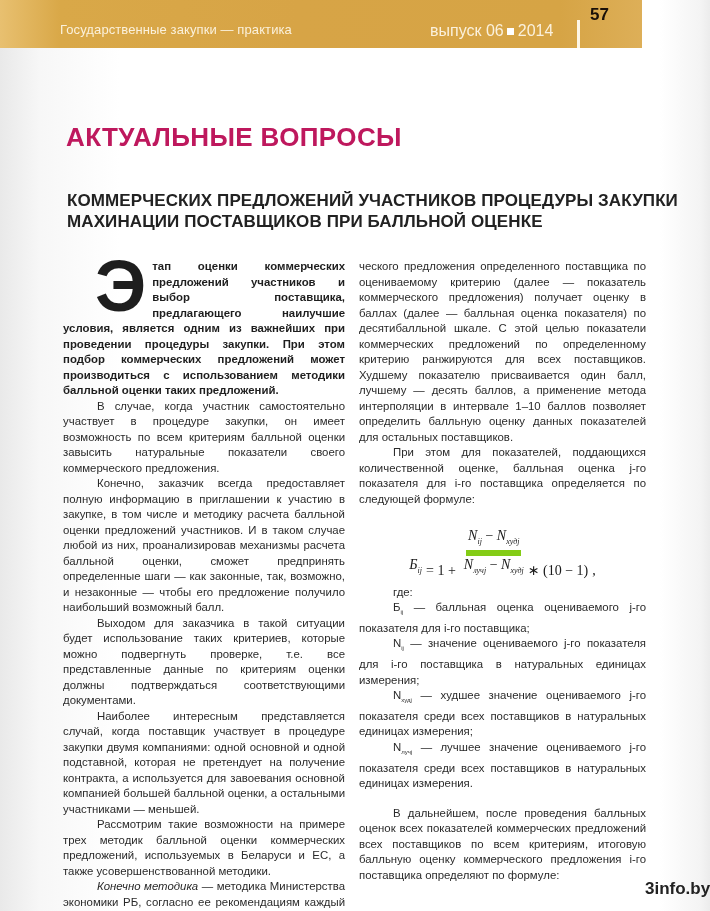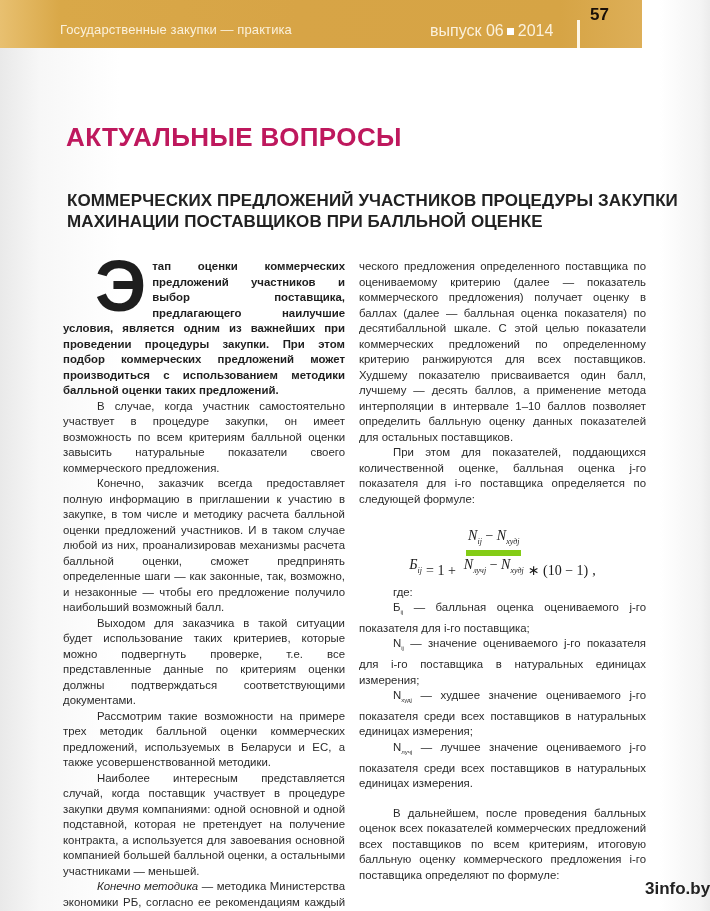--- a/index.html
+++ b/index.html
@@ -83,22 +83,22 @@
 <div class="subtitle">
   <div>КОММЕРЧЕСКИХ ПРЕДЛОЖЕНИЙ УЧАСТНИКОВ ПРОЦЕДУРЫ ЗАКУПКИ</div>
   <div>МАХИНАЦИИ ПОСТАВЩИКОВ ПРИ БАЛЛЬНОЙ ОЦЕНКЕ</div>
 </div>
 
 <div class="col left">
   <p class="lead noindent"><span class="dropcap">Э</span><span>тап оценки коммерческих предложений участников и выбор поставщика, предлагающего наилучшие условия, является одним из важнейших при проведении процедуры закупки. При этом подбор коммерческих предложений может производиться с использованием методики балльной оценки таких предложений.</span></p>
   <p>В случае, когда участник самостоятельно участвует в процедуре закупки, он имеет возможность по всем критериям балльной оценки завысить натуральные показатели своего коммерческого предложения.</p>
   <p>Конечно, заказчик всегда предоставляет полную информацию в приглашении к участию в закупке, в том числе и методику расчета балльной оценки предложений участников. И в таком случае любой из них, проанализировав механизмы расчета балльной оценки, сможет предпринять определенные шаги — как законные, так, возможно, и незаконные — чтобы его предложение получило наибольший возможный балл.</p>
   <p>Выходом для заказчика в такой ситуации будет использование таких критериев, которые можно подвергнуть проверке, т.е. все представленные данные по критериям оценки должны подтверждаться соответствующими документами.</p>
+  <p>Наиболее интересным представляется случай, когда поставщик участвует в процедуре закупки двумя компаниями: одной основной и одной подставной, которая не претендует на получение контракта, а используется для завоевания основной компанией большей балльной оценки, а остальными участниками — меньшей.</p>
   <p>Рассмотрим такие возможности на примере трех методик балльной оценки коммерческих предложений, используемых в Беларуси и ЕС, а также усовершенствованной методики.</p>
-  <p>Наиболее интересным представляется случай, когда поставщик участвует в процедуре закупки двумя компаниями: одной основной и одной подставной, которая не претендует на получение контракта, а используется для завоевания основной компанией большей балльной оценки, а остальными участниками — меньшей.</p>
   <p><i>Конечно методика</i><span> — методика Министерства экономики РБ, согласно ее рекомендациям каждый рассматриваемый натуральный показатель коммер-</span></p>
 </div>
 
 <div class="col right">
   <p class="noindent">ческого предложения определенного поставщика по оцениваемому критерию (далее — показатель коммерческого предложения) получает оценку в баллах (далее — балльная оценка показателя) по десятибалльной шкале. С этой целью показатели коммерческих предложений по определенному критерию ранжируются для всех поставщиков. Худшему показателю присваивается один балл, лучшему — десять баллов, а применение метода интерполяции в интервале 1–10 баллов позволяет определить балльную оценку данных показателей для остальных поставщиков.</p>
   <p>При этом для показателей, поддающихся количественной оценке, балльная оценка j-го показателя для i-го поставщика определяется по следующей формуле:</p>
 
   <div class="formula">
     <i><span>Б</span><sub>ij</sub></i>
     <span style="margin:0 4px">= 1 +</span>

